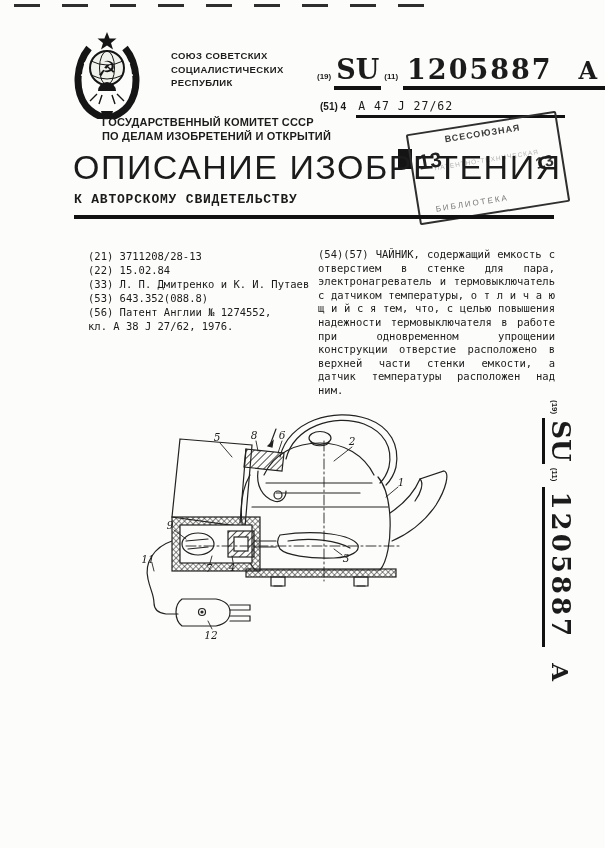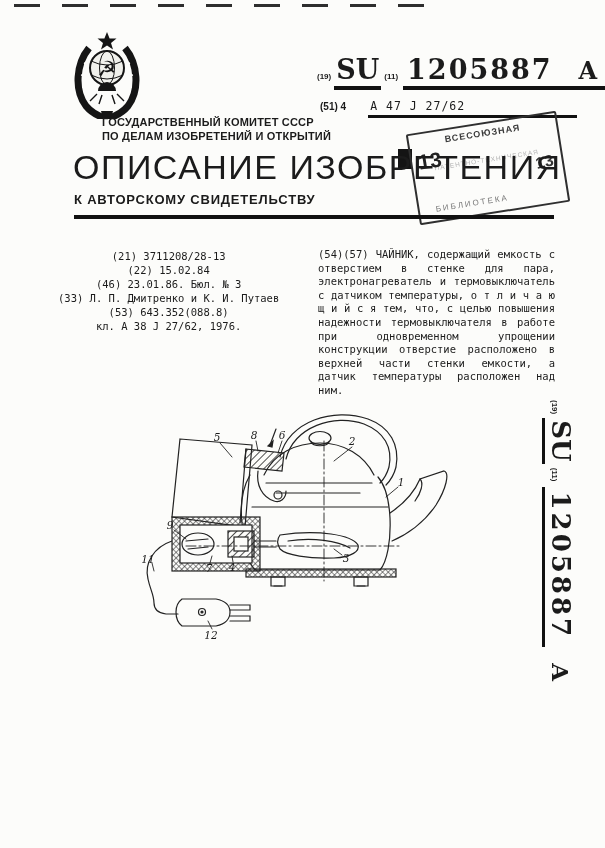--- a/index.html
+++ b/index.html
@@ -19,50 +19,50 @@
   }
   .codes-top { position:absolute; left:314px; top:54px; display:flex; align-items:baseline; white-space:nowrap; }
   .code-small { font-size:8px; font-weight:bold; margin:0 3px; }
   .su-big {
     font-family:"DejaVu Serif", serif; font-weight:bold; font-size:27px;
     border-bottom:4px solid #111; padding:0 2px 1px 2px;
   }
   .numwrap { display:flex; align-items:baseline; border-bottom:4px solid #111; padding:0 12px 1px 4px; margin-left:2px; }
   .num-big { font-family:"DejaVu Serif", serif; font-weight:bold; font-size:27px; letter-spacing:2px; }
   .kind-big { font-family:"DejaVu Serif", serif; font-weight:bold; font-size:24px; margin-left:26px; }
-  .ipc-line { position:absolute; left:320px; top:99px; display:flex; align-items:baseline; white-space:nowrap;gap:12px; }
+  .ipc-line { position:absolute; left:320px; top:99px; display:flex; align-items:baseline; white-space:nowrap; }
   .ipc-label { font-size:10px; font-weight:bold; margin-right:10px; }
   .ipc-code {
     font-family:"DejaVu Sans Mono", monospace; font-size:11.5px; letter-spacing:1px;
     border-bottom:3px solid #111; padding:0 112px 2px 2px;
   }
   .committee {
     position:absolute; left:74px; top:116px; font-size:11px; font-weight:bold;
     line-height:13.5px; letter-spacing:.2px; white-space:pre-line;margin-left:28px;
   }
   .doc-title {
     position:absolute; left:73px; top:148px; font-size:34px; font-weight:normal; letter-spacing:1.5px;
   }
   .doc-subtitle {
-    position:absolute; left:74px; top:192px; font-size:13px; font-weight:bold; letter-spacing:.8px;
+    position:absolute; left:74px; top:192px; font-size:13px; font-weight:bold; letter-spacing:.8px;font-family:Liberation Mono, monospace;
   }
   .rule { position:absolute; left:74px; top:215px; width:480px; height:4px; background:#111; }
   .artifact-bar { position:absolute; left:398px; top:149px; width:14px; height:20px; background:#141414; }
   .stamp {
     position:absolute; left:412px; top:122px; width:148px; height:88px;
     border:2px solid #2f2f2f; transform:rotate(-9deg); border-radius:2px;
   }
   .stamp-l1 { position:absolute; top:4px; left:0; right:0; text-align:center; font-size:9px; font-weight:bold; color:#3a3a3a; letter-spacing:1px; }
   .stamp-l2 { position:absolute; top:32px; left:0; right:0; text-align:center; font-size:6.5px; color:#b3b3b3; letter-spacing:1px; }
   .stamp-13l { position:absolute; left:6px; top:16px; font-size:21px; font-weight:bold; color:#222; }
   .stamp-13r { position:absolute; right:8px; top:38px; font-size:16px; font-weight:bold; color:#333; transform:rotate(-4deg); }
   .stamp-l3 { position:absolute; bottom:7px; left:16px; font-size:8px; color:#787878; letter-spacing:2px; }
   .biblio {
-    position:absolute; left:58px; top:249px; font-family:"DejaVu Sans Mono", monospace;
-    font-size:10.5px; line-height:14px; white-space:nowrap;text-align:center;
+    position:absolute; left:88px; top:249px; font-family:"DejaVu Sans Mono", monospace;
+    font-size:10.5px; line-height:14px; white-space:nowrap;
   }
   .abstract {
     position:absolute; left:318px; top:248px; width:237px;
     font-family:"DejaVu Sans Mono", monospace; font-size:10.5px; line-height:13.6px;
     text-align:justify;
   }
   .figure { position:absolute; left:128px; top:413px; width:334px; height:242px; }
   .figure svg { width:100%; height:100%; }
   .fig-label { font-family:"DejaVu Serif", serif; font-style:italic; font-size:10.5px; fill:#1b1b1b; }
   .side-num {
@@ -95,20 +95,23 @@
     <path d="M12,32 l8,3 M9,44 l9,1.5 M10,56 l9,0 M14,67 l8,-2 M58,32 l-8,3 M61,44 l-9,1.5 M60,56 l-9,0 M56,67 l-8,-2" stroke="#fcfcfa" stroke-width="1.4"></path>
     <circle cx="35" cy="37" r="17" fill="#f1f1ec" stroke="#151515" stroke-width="2"></circle>
     <ellipse cx="35" cy="37" rx="7.5" ry="17" fill="none" stroke="#151515" stroke-width="1"></ellipse>
     <path d="M19,30 Q35,38 51,30 M19,44 Q35,52 51,44" fill="none" stroke="#151515" stroke-width="1"></path>
     <text x="35" y="45" font-size="21" text-anchor="middle" fill="#151515">☭</text>
     <path d="M26,60 A9,9 0 0 1 44,60 Z" fill="#151515"></path>
     <path d="M25,63 L18,70 M30,64 L27,73 M40,64 L43,73 M45,63 L52,70" stroke="#151515" stroke-width="1.4"></path>
     <path d="M29,80 L41,80 L39,88 L31,88 Z" fill="#151515"></path>
   </svg>
 
+  <div class="country">СОЮЗ СОВЕТСКИХ
+СОЦИАЛИСТИЧЕСКИХ
+РЕСПУБЛИК</div>
 
   <div class="codes-top">
     <span class="code-small">(19)</span>
     <span class="su-big">SU</span>
     <span class="code-small">(11)</span>
     <span class="numwrap">
       <span class="num-big">1205887</span>
       <span class="kind-big">A</span>
     </span>
   </div>
@@ -131,23 +134,23 @@
     <div class="stamp-l3">БИБЛИОТЕКА</div>
   </div>
 
   <div class="doc-title">ОПИСАНИЕ ИЗОБРЕТЕНИЯ</div>
   <div class="doc-subtitle">К АВТОРСКОМУ СВИДЕТЕЛЬСТВУ</div>
   <div class="rule"></div>
 
   <div class="biblio">
     <div>(21) 3711208/28-13</div>
     <div>(22) 15.02.84</div>
-    <div>(46) 23.01.86. Бюл. № 3</div>
     <div>(33) Л. П. Дмитренко и К. И. Путаев</div>
     <div>(53) 643.352(088.8)</div>
+    <div>(56) Патент Англии № 1274552,</div>
     <div>кл. А 38 J 27/62, 1976.</div>
   </div>
 
   <div class="abstract">(54)(57) ЧАЙНИК, содержащий емкость с отверстием в стенке для пара, электронагреватель и термовыключатель с датчиком температуры, о т л и ч а ю щ и й с я  тем, что, с целью повышения надежности термовыключателя в работе при одновременном упрощении конструкции отверстие расположено в верхней части стенки емкости, а датчик температуры расположен над ним.</div>
 
   <div class="figure">
     <svg viewBox="0 0 334 242" fill="none" stroke="#222" stroke-width="1.2" stroke-linecap="round">
       <defs>
         <pattern id="hatch" width="5" height="5" patternUnits="userSpaceOnUse" patternTransform="rotate(45)">
           <line x1="0" y1="0" x2="0" y2="5" stroke="#222" stroke-width="1.6"></line>

